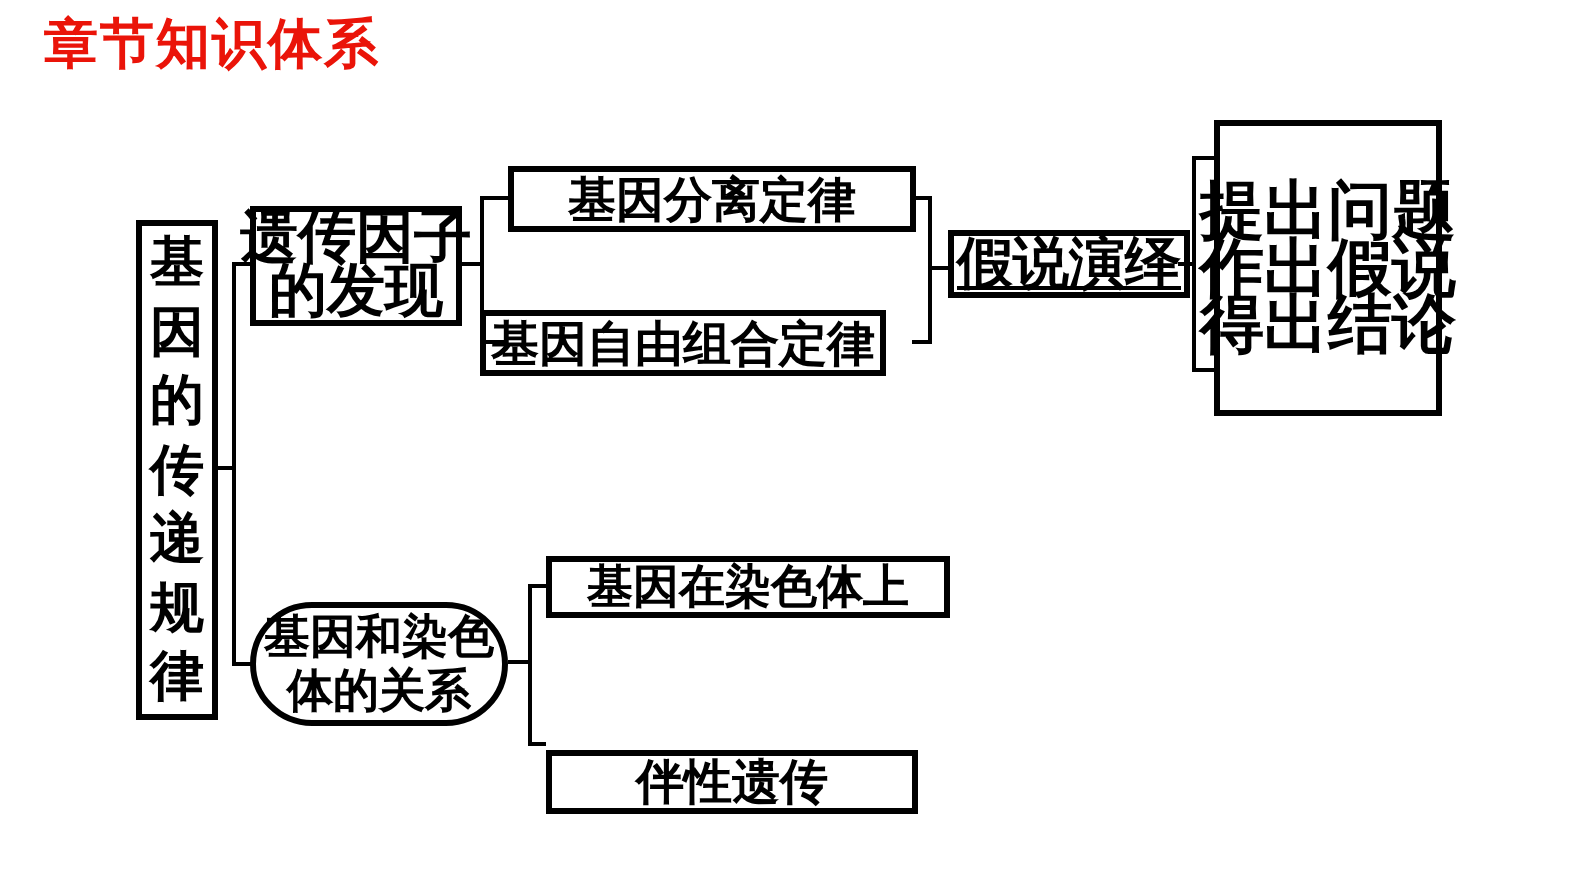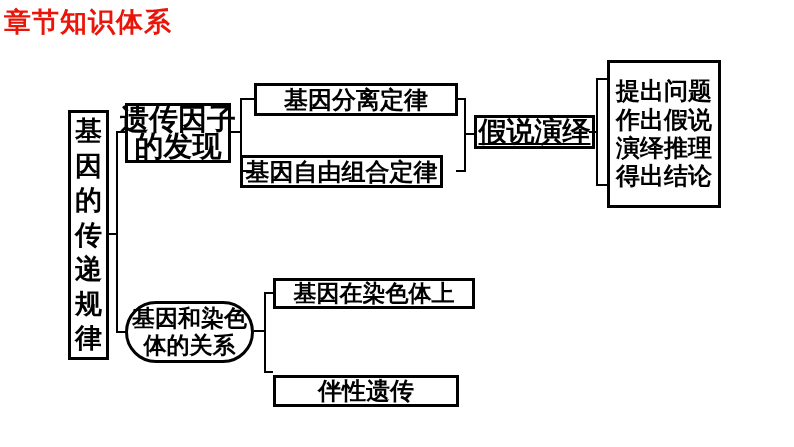--- a/index.html
+++ b/index.html
@@ -10,21 +10,21 @@
   }
   .slide {
     position: relative;
     width: 794px;
     height: 447px;
     background: #ffffff;
     overflow: hidden;
   }
   .slide-title {
     position: absolute;
-    left: 4px;
+    left: 22px;
     top: 4px;
     font-size: 27px;
     font-weight: 900;
     color: #ea1409;
     letter-spacing: 1px;
     white-space: nowrap;
   }
   .node {
     position: absolute;
     box-sizing: border-box;
@@ -59,21 +59,21 @@
     font-size: 24px;
   }
   .node-hypothesis {
     left: 474px; top: 115px; width: 121px; height: 34px;
     font-size: 28px;
     text-decoration: underline;
   }
   .node-steps {
     left: 607px; top: 60px; width: 114px; height: 148px;
     flex-direction: column;
-    font-size: 24px;
+    font-size: 32px;
     line-height: 28.4px;
   }
   .node-gene-chromosome {
     left: 125px; top: 301px; width: 129px; height: 62px;
     flex-direction: column;
     font-size: 23px;
     line-height: 27px;
     border-radius: 31px;
   }
   .node-on-chromosome {
@@ -128,21 +128,20 @@
     <span>伴性遗传</span>
   </div>
 
   <div class="node node-hypothesis">
     <span>假说演绎</span>
   </div>
 
   <div class="node node-steps">
     <span>提出问题</span>
     <span>作出假说</span>
-    <span>演绎推理</span>
     <span>得出结论</span>
   </div>
 
   <div class="conn" style="left:108px; top:233px; width:10px; height:2px;"></div>
   <div class="conn" style="left:116px; top:131px; width:2px; height:202px;"></div>
   <div class="conn" style="left:116px; top:131px; width:10px; height:2px;"></div>
   <div class="conn" style="left:116px; top:331px; width:10px; height:2px;"></div>
 
   <div class="conn" style="left:231px; top:131px; width:11px; height:2px;"></div>
   <div class="conn" style="left:240px; top:98px; width:2px; height:74px;"></div>

